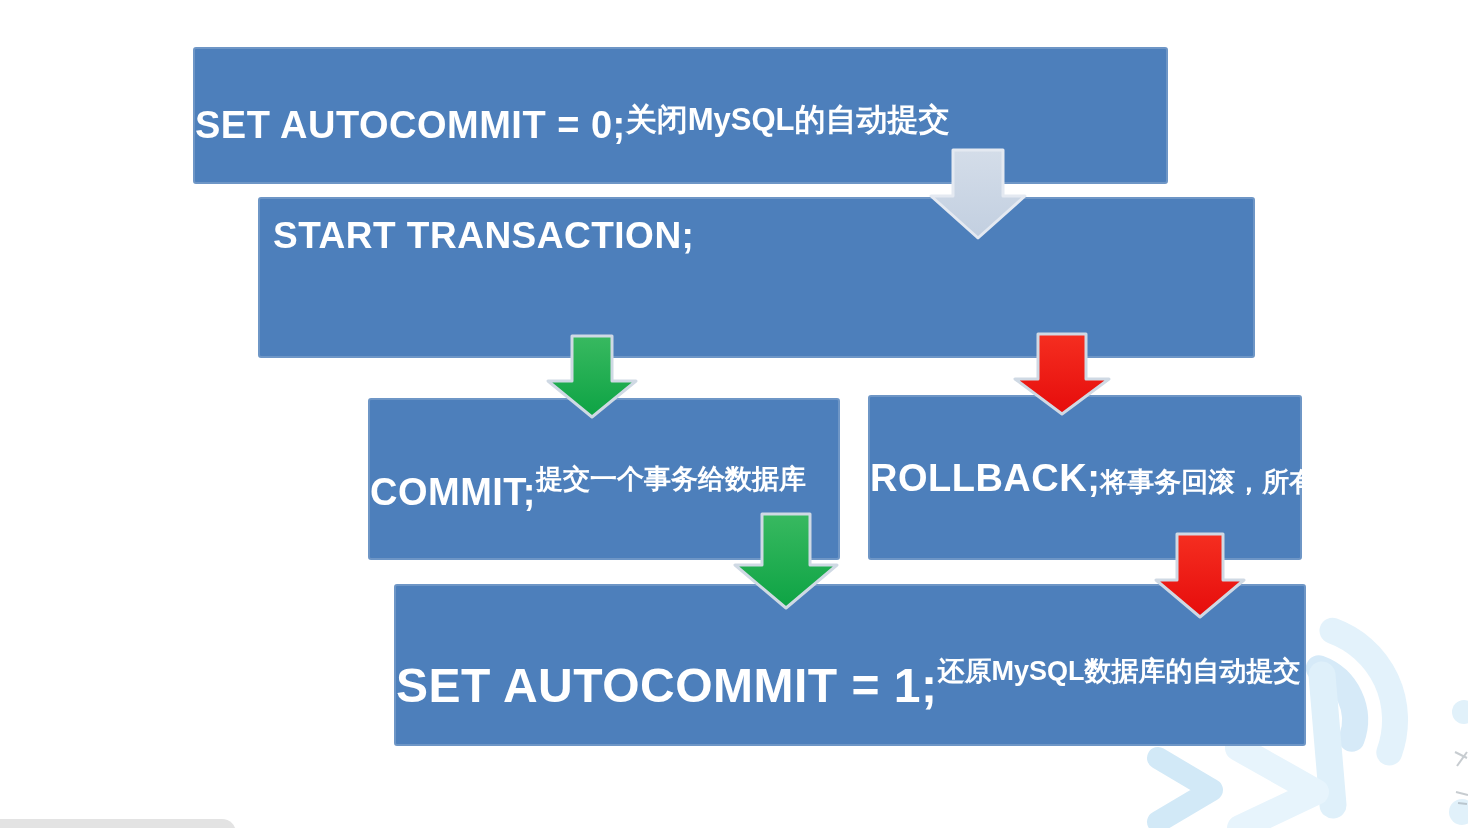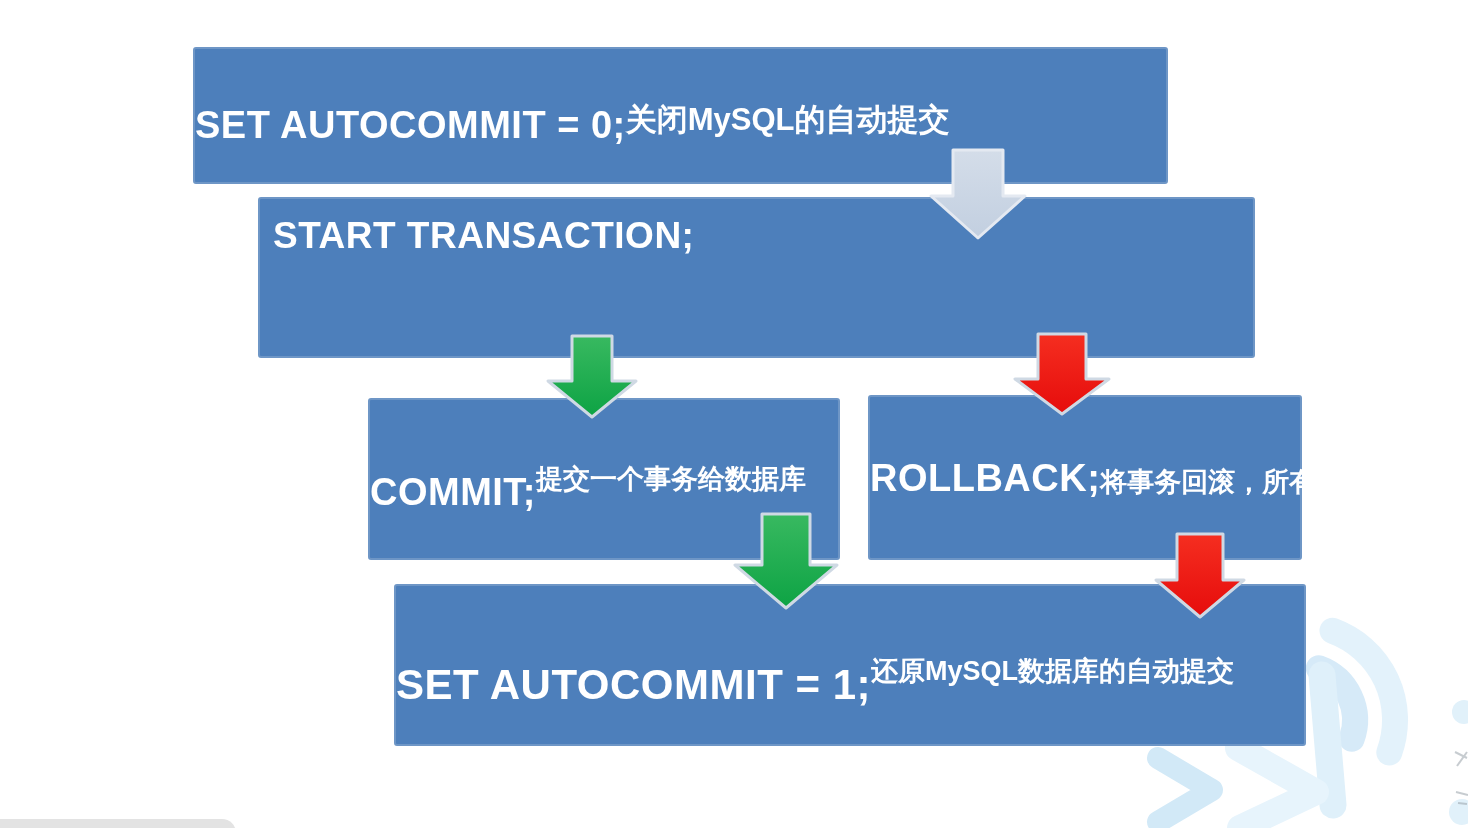--- a/index.html
+++ b/index.html
@@ -22,21 +22,21 @@
   .n2 .title{font-size:37px;margin-top:16px;}
   .n2 .subtitle{font-size:27px;margin-top:12px;}
   .n3{left:368px;top:398px;width:472px;height:162px;padding-right:40px;}
   .n3 .title{font-size:38px;margin-top:26px;}
   .n3 .subtitle{font-size:27px;margin-top:0;}
   .n4{left:868px;top:395px;width:434px;height:165px;}
   .n4 .title{font-size:38px;margin-top:2px;}
   .n4 .subtitle{font-size:27px;line-height:32px;margin-top:8px;text-align:right;}
   .n4 .subtitle2{font-size:27px;line-height:32px;font-weight:700;text-align:center;}
   .n5{left:394px;top:584px;width:912px;height:162px;padding-right:120px;}
-  .n5 .title{font-size:42px;margin-top:40px;}
+  .n5 .title{font-size:48px;margin-top:40px;}
   .n5 .subtitle{font-size:27px;margin-top:12px;}
   .overlay{position:absolute;left:0;top:0;pointer-events:none;}
   #bottom-bar{
     position:absolute;left:0;top:819px;width:236px;height:14px;
     background:#e3e3e3;border-top-right-radius:14px;
   }
 </style>
 </head>
 <body>
 

